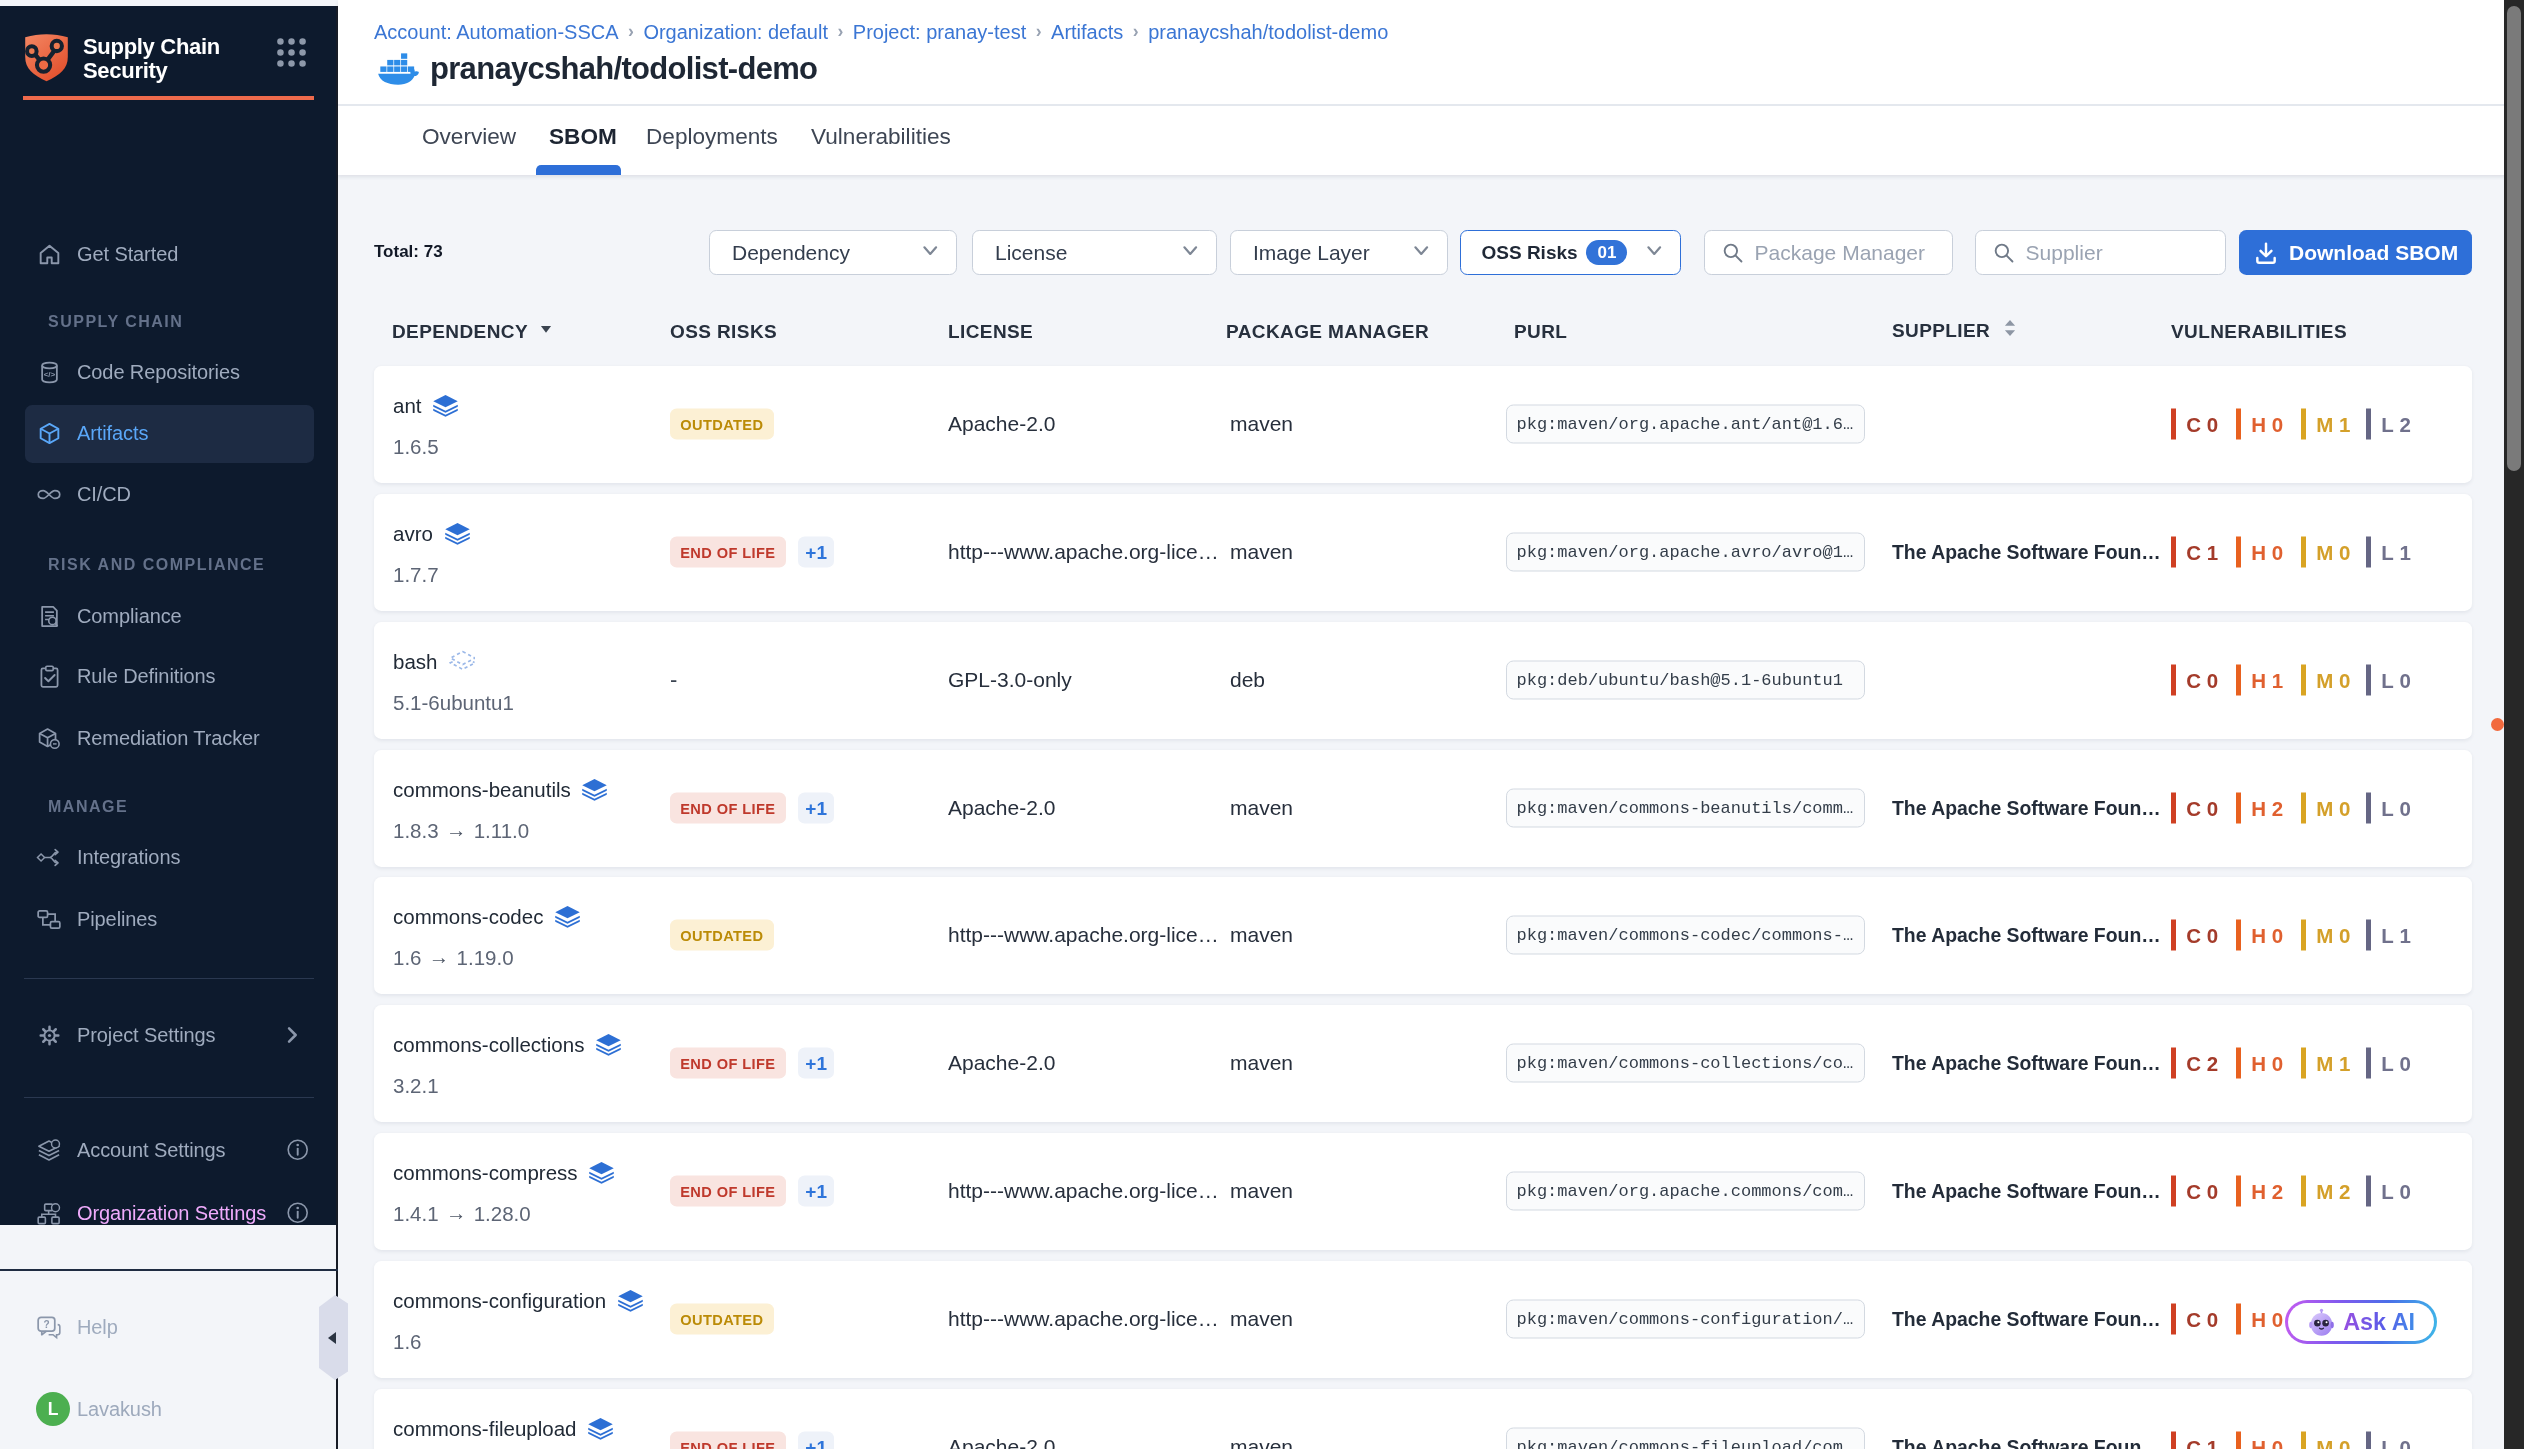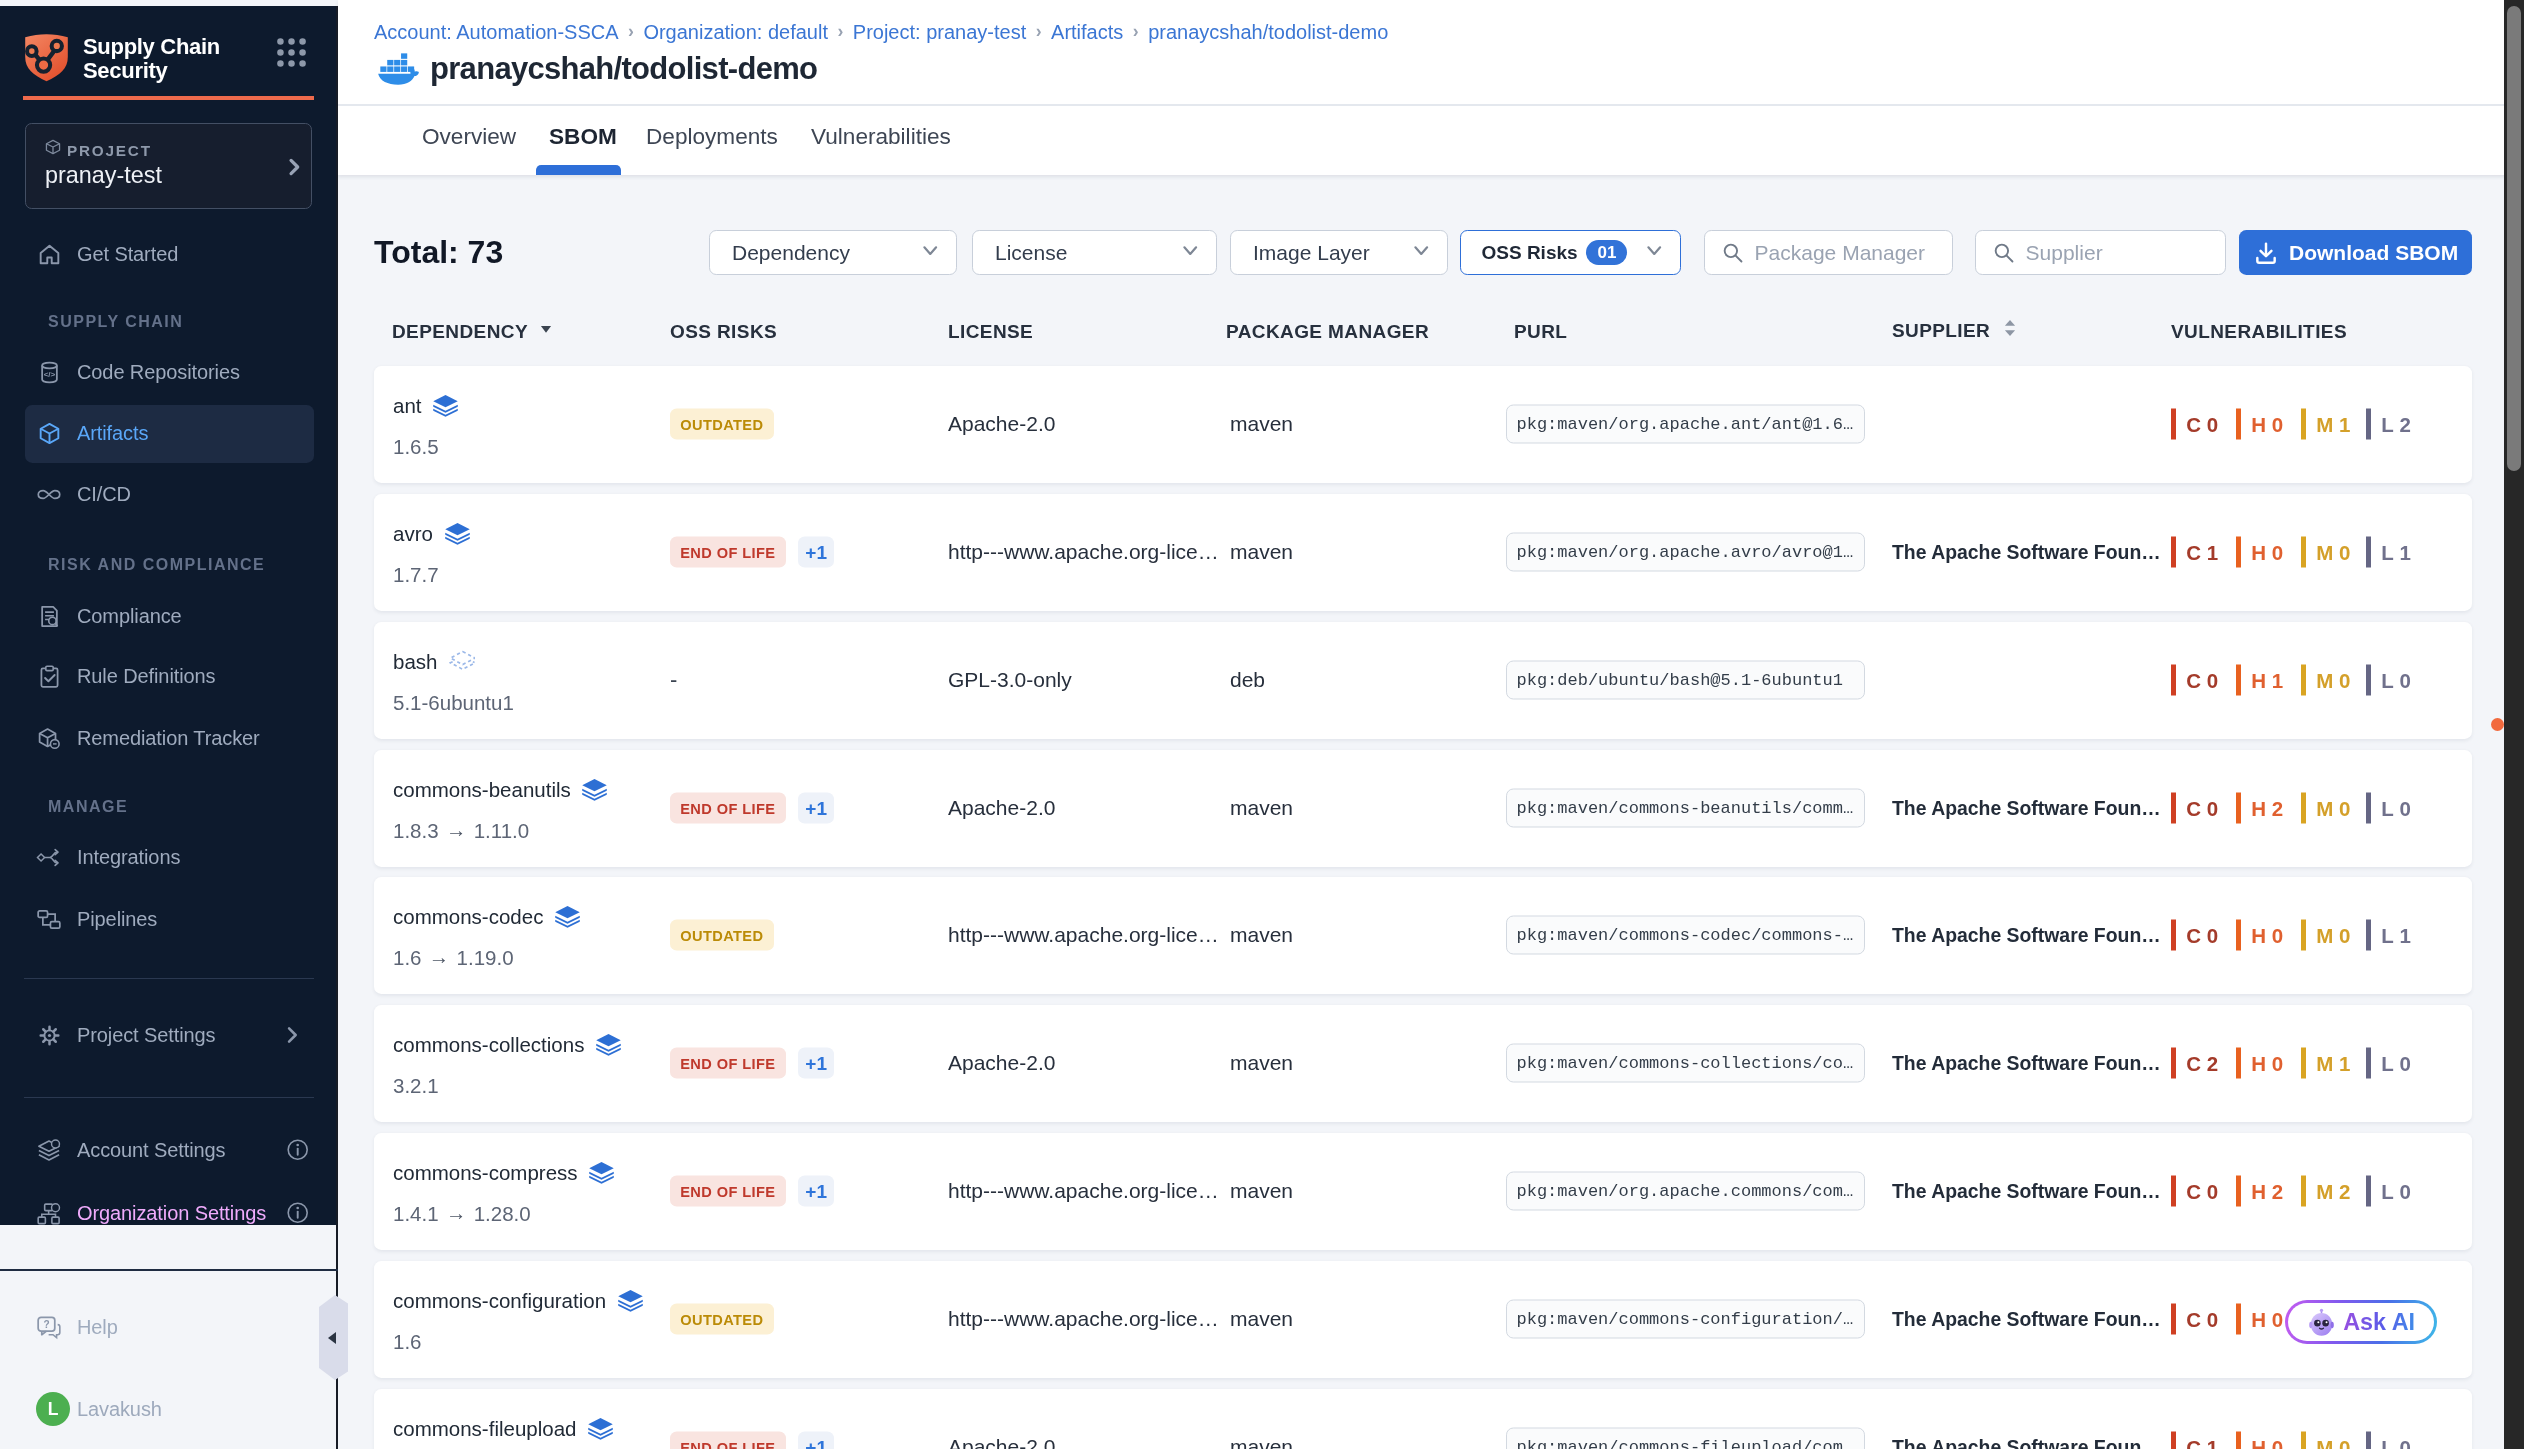--- a/index.html
+++ b/index.html
@@ -77,31 +77,20 @@
         <circle cx="21" cy="6" r="4.4" fill="#8d98a9"></circle>
         <circle cx="36" cy="6" r="4.4" fill="#8d98a9"></circle>
         <circle cx="6" cy="21" r="4.4" fill="#8d98a9"></circle>
         <circle cx="21" cy="21" r="4.4" fill="#8d98a9"></circle>
         <circle cx="36" cy="21" r="4.4" fill="#8d98a9"></circle>
         <circle cx="6" cy="36" r="4.4" fill="#8d98a9"></circle>
         <circle cx="21" cy="36" r="4.4" fill="#8d98a9"></circle>
         <circle cx="36" cy="36" r="4.4" fill="#8d98a9"></circle>
       </svg></div>
  <div class="abs" style="left:22.6px;top:90px;width:291px;height:4.4px;background:#ee6a4c"></div>
- <div class="abs" style="left:25px;top:117px;width:287px;height:86px;border:1.5px solid #434f64;border-radius:6.6px;background:#161e2e">
-   <span class="abs" style="left:19px;top:14.6px"><svg width="16" height="16" viewBox="0 0 22 22" fill="none" xmlns="http://www.w3.org/2000/svg">
-          <path d="M11 2 L20 6.5 V15.5 L11 20 L2 15.5 V6.5 Z" stroke="#7d899c" stroke-width="1.8" stroke-linejoin="round"></path>
-          <path d="M2 6.5 L11 11 L20 6.5 M11 11 V20" stroke="#7d899c" stroke-width="1.8" stroke-linejoin="round"></path>
-        </svg></span>
-   <span class="abs" style="left:41px;top:17.5px;font-size:15.3px;font-weight:700;letter-spacing:1.8px;color:#8e99ab">PROJECT</span>
-   <span class="abs" style="left:19px;top:38px;font-size:23.4px;color:#eef1f6">pranay-test</span>
-   <span class="abs" style="left:257px;top:32px"><svg width="22" height="22" viewBox="0 0 30 30" fill="none" xmlns="http://www.w3.org/2000/svg">
-          <path d="M11 6 L20 15 L11 24" stroke="#98a2b5" stroke-width="4.5" stroke-linecap="round" stroke-linejoin="round"></path>
-        </svg></span>
- </div>
  <div class="navit" style="top:248px">
       <span class="ic">
         <svg width="25" height="25" viewBox="0 0 34 34" fill="none" xmlns="http://www.w3.org/2000/svg">
           <path d="M5 15 L17 5 L29 15 V29 H20 V21 H14 V29 H5 Z" stroke="#8b97ab" stroke-width="2.6" stroke-linejoin="round"></path>
         </svg>
       </span>
       <span class="tx" style="color:#9fabbe">Get Started</span>
     </div>
  <div class="navlbl" style="top:316px">SUPPLY CHAIN</div>
  <div class="navit" style="top:366px">
@@ -270,21 +259,21 @@
 </g>
     </svg></div>
 <div id="title">pranaycshah/todolist-demo</div>
 <div id="hline"></div>
 <div class="tab" style="left:422px">Overview</div>
 <div class="tab" style="left:549px;font-weight:700;color:#1d2532">SBOM</div>
 <div class="tab" style="left:646px">Deployments</div>
 <div class="tab" style="left:811px">Vulnerabilities</div>
 <div id="tabu"></div>
 
-<div class="abs" style="left:374px;top:252px;transform:translateY(-50%);font-size:32px;font-weight:700;color:#111826;z-index:1">Total: 73</div>
+<div class="abs" style="left:374px;top:252px;transform:translateY(-50%);font-size:17px;font-weight:700;color:#111826;z-index:1">Total: 73</div>
 <div class="fbox" style="left:709px;width:248px;padding-left:22px">Dependency<span class="chev"><svg width="20.5" height="20.5" viewBox="0 0 28 28" fill="none" xmlns="http://www.w3.org/2000/svg">
         <path d="M6 10 L14 19 L22 10" stroke="#7e8795" stroke-width="3" stroke-linecap="round" stroke-linejoin="round"></path>
       </svg></span></div>
 <div class="fbox" style="left:972px;width:245px;padding-left:22px">License<span class="chev"><svg width="20.5" height="20.5" viewBox="0 0 28 28" fill="none" xmlns="http://www.w3.org/2000/svg">
         <path d="M6 10 L14 19 L22 10" stroke="#7e8795" stroke-width="3" stroke-linecap="round" stroke-linejoin="round"></path>
       </svg></span></div>
 <div class="fbox" style="left:1230px;width:218px;padding-left:22px">Image Layer<span class="chev"><svg width="20.5" height="20.5" viewBox="0 0 28 28" fill="none" xmlns="http://www.w3.org/2000/svg">
         <path d="M6 10 L14 19 L22 10" stroke="#7e8795" stroke-width="3" stroke-linecap="round" stroke-linejoin="round"></path>
       </svg></span></div>
 <div class="fbox" style="left:1460px;width:221px;padding-left:20.5px;border:1.5px solid #2e6fd8;font-weight:700;color:#1f2836;font-size:19px">OSS Risks<span style="display:inline-flex;align-items:center;justify-content:center;min-width:41px;height:25px;border-radius:12.4px;background:#3273d8;color:#fff;font-size:17px;font-weight:700;margin-left:8.8px">01</span><span class="chev"><svg width="20.5" height="20.5" viewBox="0 0 28 28" fill="none" xmlns="http://www.w3.org/2000/svg">

